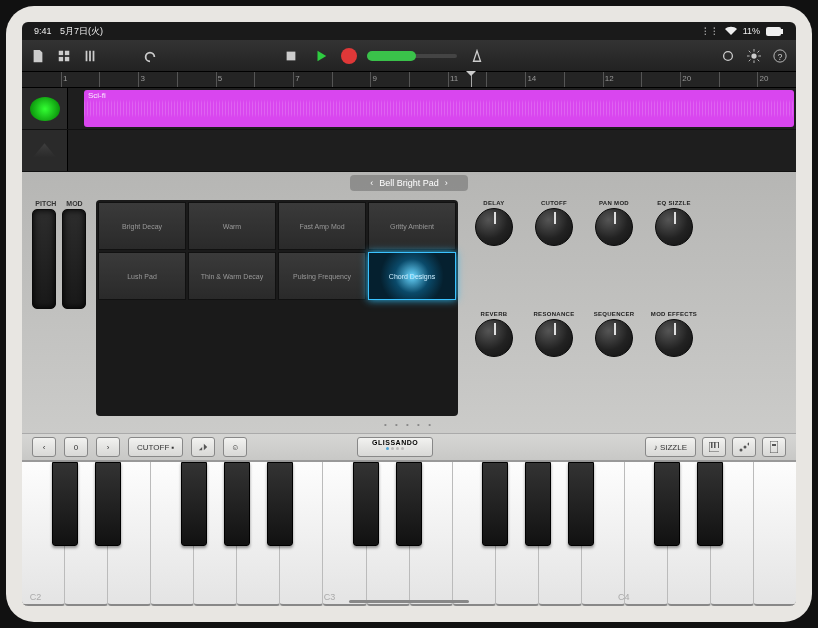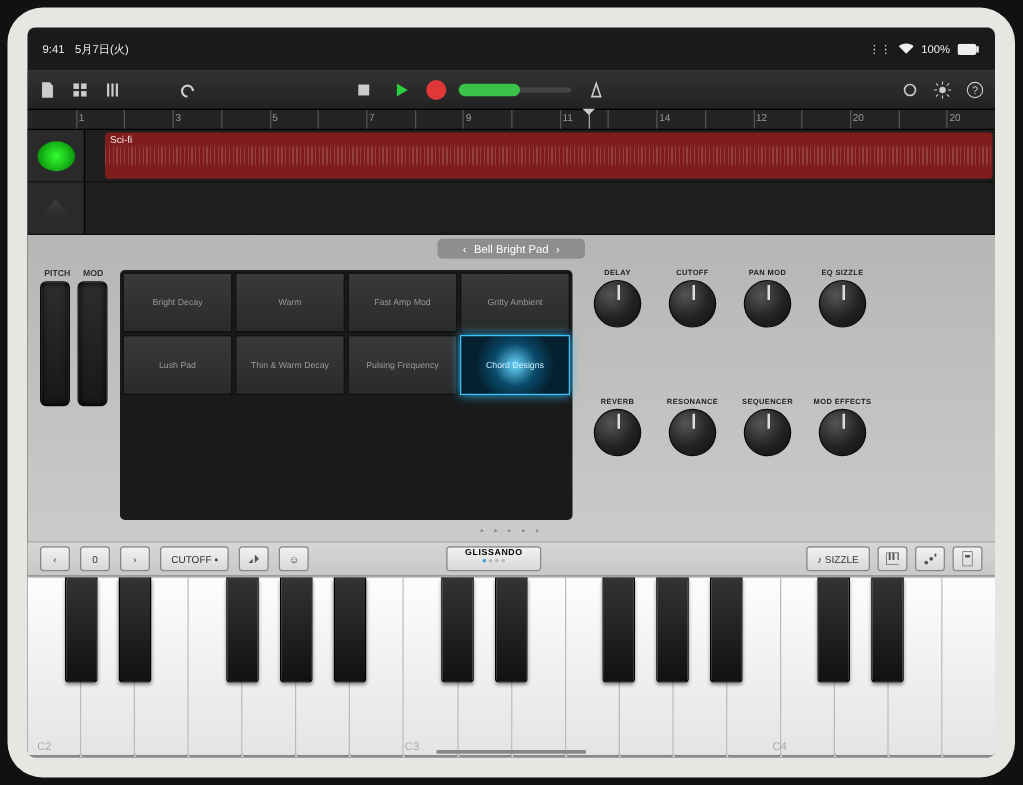--- a/index.html
+++ b/index.html
@@ -3,21 +3,21 @@
 <meta charset="utf-8">
 <style>
 * { margin: 0; padding: 0; box-sizing: border-box; font-family: -apple-system, "Helvetica Neue", Arial, sans-serif; }
 body { background: #111; width: 818px; height: 628px; overflow: hidden; position: relative; }
 
 
 .device-frame { position: absolute; inset: 6px; background: #e8e6e2; border-radius: 28px; padding: 12px; }
 .screen { position: absolute; inset: 16px; background: #1a1a1a; border-radius: 6px; overflow: hidden; display: flex; flex-direction: column; }
 
 
-.status-bar { height: 34px; display: flex; justify-content: space-between; align-items: center; padding: 0 12px; color: #eee; font-size: 9px; }
+.status-bar { height: 18px; display: flex; justify-content: space-between; align-items: center; padding: 0 12px; color: #eee; font-size: 9px; }
 .status-right { display: flex; gap: 6px; align-items: center; }
 
 
 .toolbar { height: 32px; background: linear-gradient(#333,#222); border-bottom: 1px solid #000; display: flex; align-items: center; padding: 0 6px; gap: 10px; color: #aaa; }
 .toolbar .group { display: flex; align-items: center; gap: 6px; }
 .tb-btn { width: 20px; height: 20px; border-radius: 3px; display: flex; align-items: center; justify-content: center; cursor: pointer; }
 .tb-btn svg { width: 14px; height: 14px; fill: #ccc; }
 .transport { display: flex; align-items: center; gap: 10px; margin: 0 auto; }
 .btn-play svg { fill: #2ecc40; }
 .btn-rec { width: 16px; height: 16px; border-radius: 50%; background: #e03838; }
@@ -94,21 +94,21 @@
     <div class="status-bar">
       <div class="status-left">
         <span>9:41</span>
         <span style="margin-left:6px;">5月7日(火)</span>
       </div>
       <div class="status-right">
         <span>⋮⋮</span>
         <svg width="12" height="10" viewBox="0 0 12 10">
             <path fill="#eee" d="M6 9L0 3c3-3 9-3 12 0L6 9z"></path>
           </svg>
-        <span>100%</span>
+        <span>11%</span>
         <svg width="18" height="9">
             <rect x="0" y="0" width="15" height="9" rx="2" fill="#eee"></rect>
             <rect x="15" y="2" width="2" height="5" fill="#eee"></rect>
           </svg>
       </div>
     </div>
 
     <div class="toolbar">
       <div class="group">
         <div class="tb-btn">
@@ -210,21 +210,21 @@
         <div class="ruler-tick" style="left: 90%;"></div>
         <div class="ruler-tick" style="left: 95%;"></div>
         <div class="ruler-num" style="left: 95.3%;">20</div>
       </div>
 
     <div class="tracks">
       <div class="track">
         <div class="track-header">
             <div class="track-icon" style="background:radial-gradient(circle,#3f3,#070);border-radius:50%;"></div>
           </div>
-        <div class="track-region" style="background:#7f1d1d;margin-left:16px;">
+        <div class="track-region" style="background:#d946ef;margin-left:16px;">
           <span class="region-label">Sci-fi</span>
           <div class="wave"></div>
         </div>
       </div>
       <div class="track">
         <div class="track-header">
             <div class="track-icon" style="background:linear-gradient(#444,#222);clip-path:polygon(10% 80%,50% 20%,90% 80%);"></div>
           </div>
       </div>
     </div>

